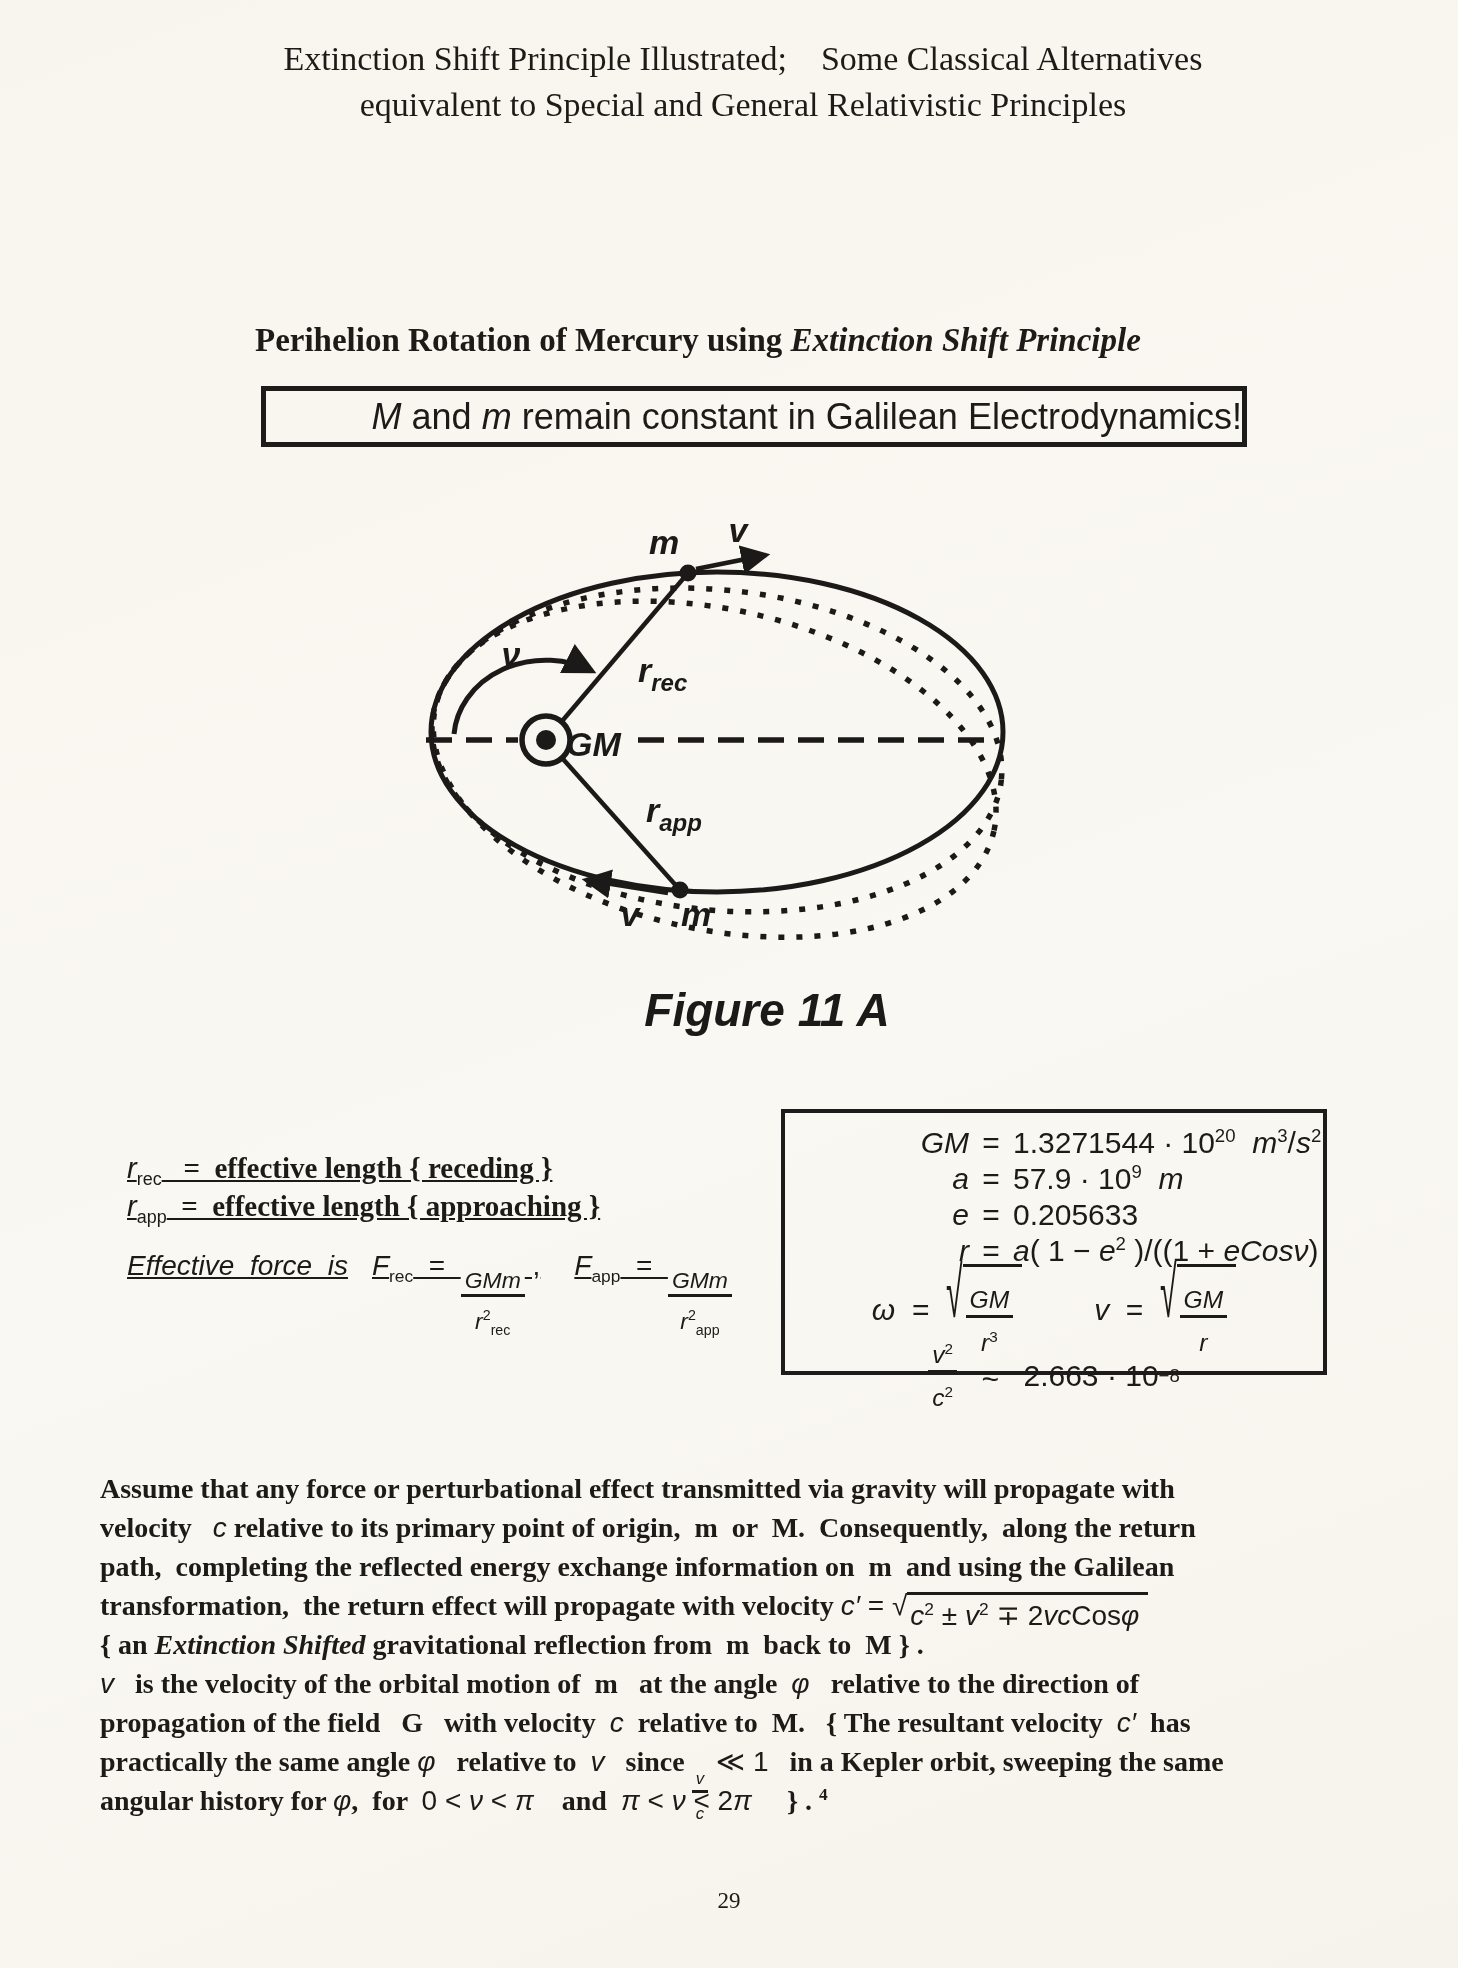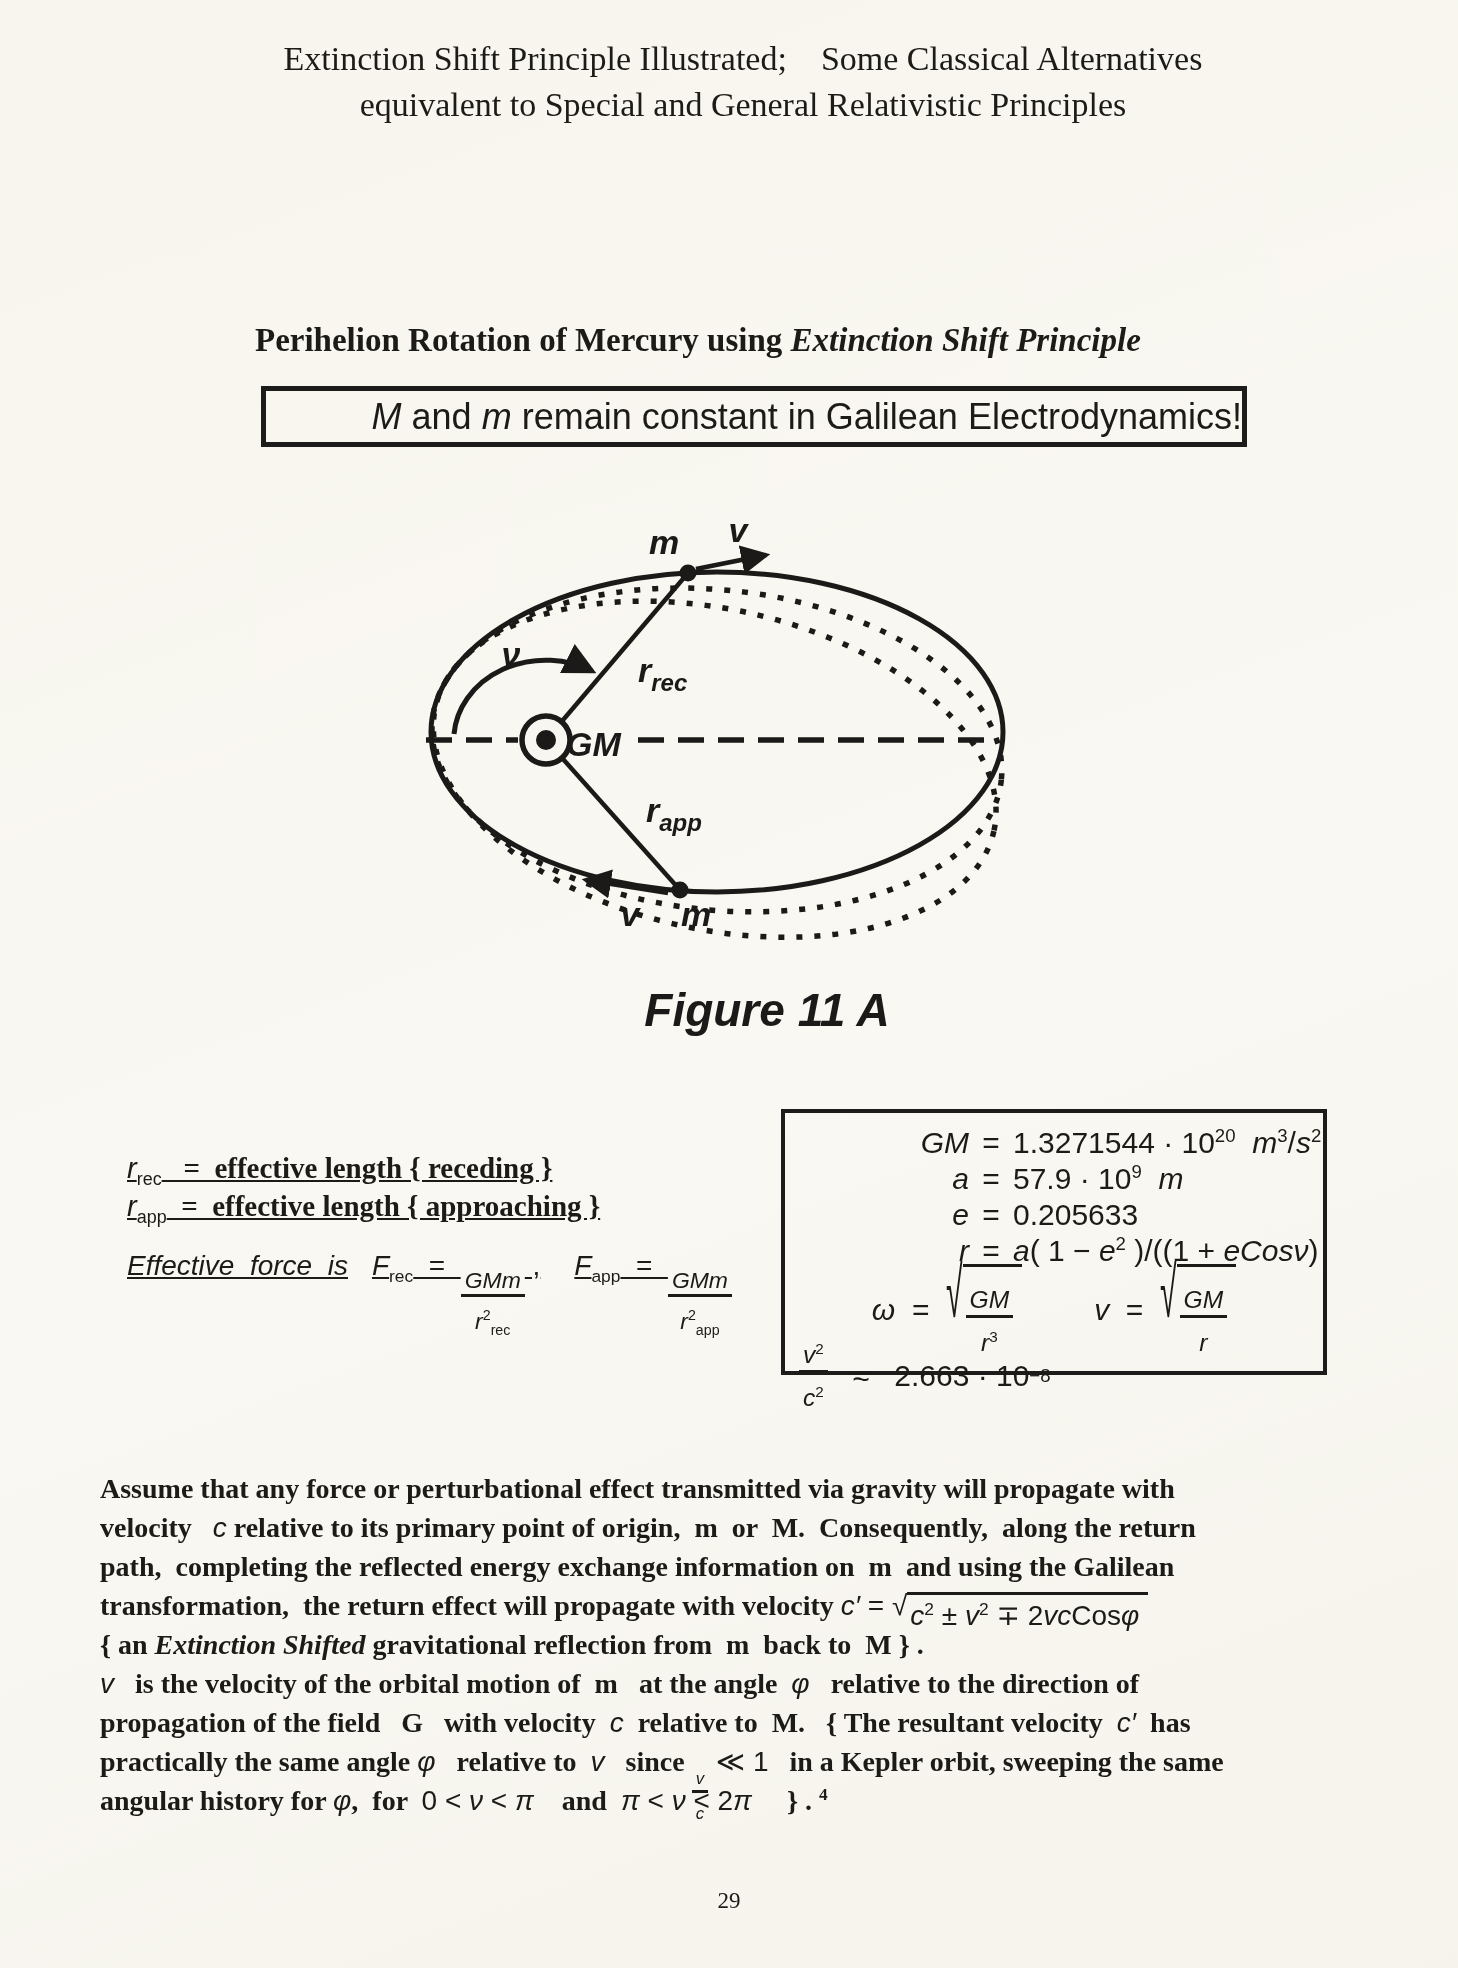--- a/index.html
+++ b/index.html
@@ -30,21 +30,21 @@
 
   .defs{position:absolute;top:1152px;left:127px;font-size:29px;font-weight:700;text-decoration:underline;}
   .defline{white-space:pre;height:38px;}
   .defline.force{margin-top:22px;height:auto;font-size:28px;}
 
   .cbox{position:absolute;top:1109px;left:781px;width:546px;height:266px;box-sizing:border-box;border:4px solid #1e1c1a;padding:12px 14px 6px;font-family:"Liberation Sans",sans-serif;font-size:30px;font-weight:400;}
   .crow{display:grid;grid-template-columns:170px 44px auto;line-height:36px;white-space:pre;}
   .crow .lhs{text-align:right;}
   .crow .eq{text-align:center;}
   .crow-flex{display:flex;justify-content:center;align-items:center;height:78px;margin-top:2px;white-space:pre;}
-  .crow-last{display:flex;align-items:center;height:54px;white-space:pre;}
+  .crow-last{display:flex;justify-content:center;align-items:center;height:54px;white-space:pre;}
 
   .par{position:absolute;top:1469px;left:100px;font-size:28px;font-weight:700;line-height:39px;}
   .pline{white-space:pre;height:39px;}
   .par .frac{font-size:.6em;vertical-align:-0.8em;}
   .pageno{position:absolute;top:1888px;left:0;right:0;text-align:center;font-size:23px;}
 </style>
 </head>
 <body>
 
 <div class="page">

